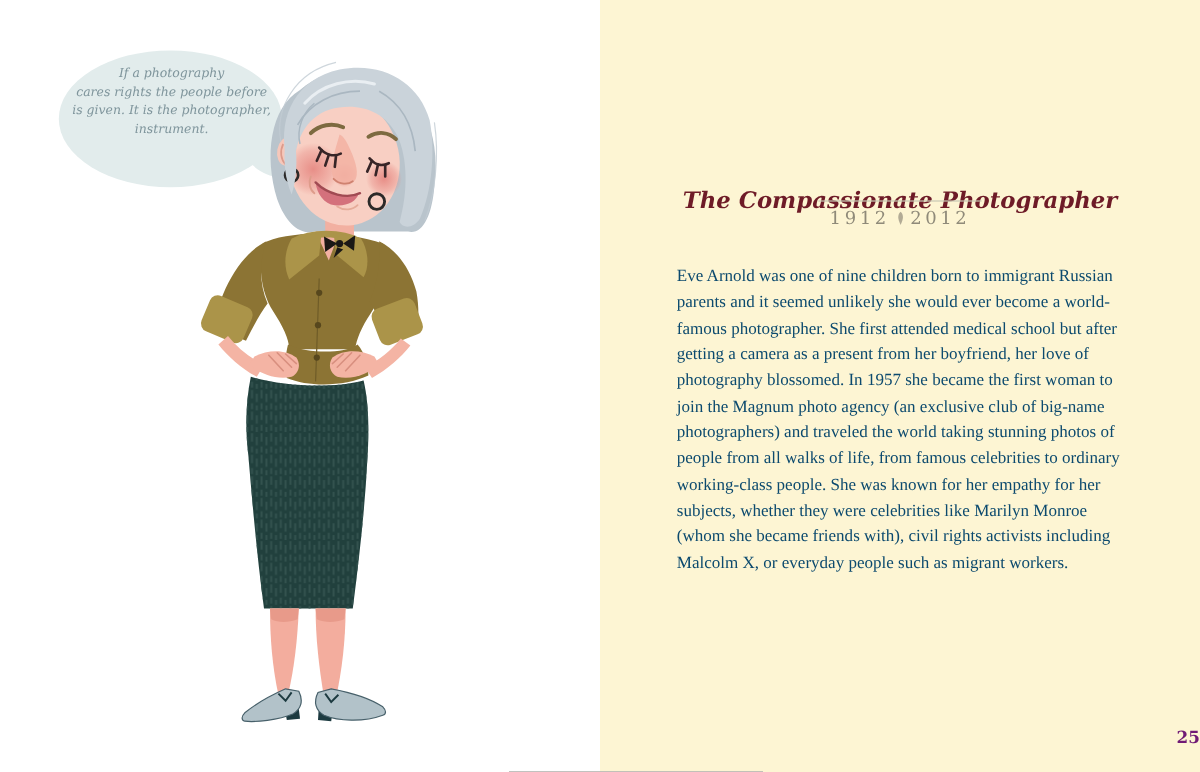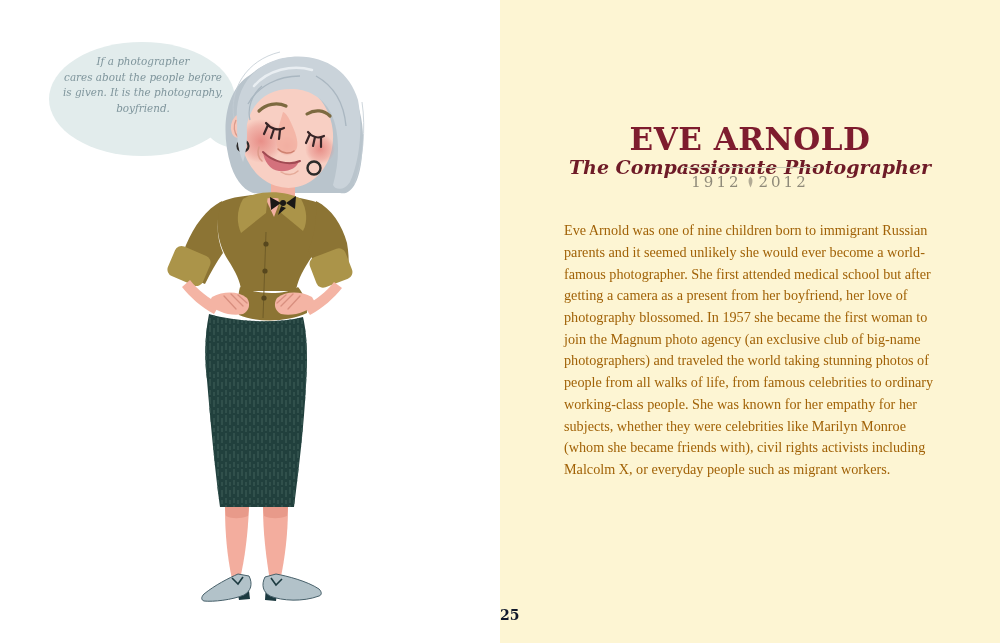--- a/index.html
+++ b/index.html
@@ -21,23 +21,23 @@
                     font-family:"DejaVu Serif",serif;font-weight:700;font-style:italic;
                     font-size:19px;color:#6e1b27;}
   .rule{position:absolute;top:167px;left:50%;transform:translateX(-50%);
         width:136px;height:1px;background:#c9c9b3;}
   .dates{position:absolute;top:173px;left:0;right:0;text-align:center;
          font-family:"DejaVu Serif",serif;font-weight:400;font-size:15px;
          letter-spacing:3px;color:#8f8a79;}
   .dates .orn{display:inline-block;margin:0 4px;vertical-align:-1px;letter-spacing:0;}
   .bio{position:absolute;top:206px;left:64px;width:378px;
        font-family:"Liberation Serif",serif;font-size:14.2px;line-height:21.7px;
-       color:#a16207;text-align:left;}
-  .page-number{position:absolute;bottom:20px;left:0;right:0;text-align:left;
-               font-family:"DejaVu Serif",serif;font-weight:700;font-size:14px;color:#0f172a;}
+       color:#0c4a6e;text-align:left;}
+  .page-number{position:absolute;bottom:20px;left:0;right:0;text-align:right;
+               font-family:"DejaVu Serif",serif;font-weight:700;font-size:14px;color:#701a75;}
 </style>
 </head>
 <body>
 
 <div class="spread">
 
   <div class="left-page">
 
     <svg class="illustration" width="500" height="643" viewBox="0 0 500 643">
       <defs>
@@ -152,29 +152,28 @@
         <path d="M236,584 L248,582 L250,599 L239,600 Z" fill="#1c3a40"></path>
         <path d="M266,584 L278,586 L276,601 L265,600 Z" fill="#1c3a40"></path>
         <path d="M249,576 C253,584 251,591 244,595 C232,600 213,602 204,601 C201,600 201,597 204,594 C215,585 229,578 238,574 Z" fill="#b2c2c9" stroke="#47606a" stroke-width="1"></path>
         <path d="M243,577 L238,584 L232,578" stroke="#1c3a40" stroke-width="1.6" fill="none"></path>
         <path d="M265,577 C261,585 263,592 270,596 C282,601 303,602 319,596 C322,595 322,592 319,589 C307,581 287,576 276,574 Z" fill="#b2c2c9" stroke="#47606a" stroke-width="1"></path>
         <path d="M271,578 L276,585 L282,579" stroke="#1c3a40" stroke-width="1.6" fill="none"></path>
       </g>
     </svg>
 
     <div class="bubble-text">
-      <span>If a photographer</span>
-      <span>cares about the people before</span>
-      <span>is given. It is the photography,</span>
-      <span>boyfriend.</span>
+      <span>If a photography</span>
+      <span>cares rights the people before</span>
+      <span>is given. It is the photographer,</span>
+      <span>instrument.</span>
     </div>
   </div>
 
   <div class="right-page">
-    <h1 class="chapter-title">EVE ARNOLD</h1>
     <h2 class="chapter-subtitle">The Compassionate Photographer</h2>
     <div class="rule"></div>
     <div class="dates">
       <span>1912</span><span class="orn"><svg width="9" height="12" viewBox="0 0 9 12">
             <path d="M4.5,0.5 C2,2.8 1.8,6 4.5,11.5 C7.2,6 7,2.8 4.5,0.5 Z" fill="#b2ab95"></path>
           </svg></span><span>2012</span>
     </div>
     <p class="bio">Eve Arnold was one of nine children born to immigrant Russian parents and it seemed unlikely she would ever become a world-famous photographer. She first attended medical school but after getting a camera as a present from her boyfriend, her love of photography blossomed. In 1957 she became the first woman to join the Magnum photo agency (an exclusive club of big-name photographers) and traveled the world taking stunning photos of people from all walks of life, from famous celebrities to ordinary working-class people. She was known for her empathy for her subjects, whether they were celebrities like Marilyn Monroe (whom she became friends with), civil rights activists including Malcolm X, or everyday people such as migrant workers.</p>
     <div class="page-number">25</div>
   </div>

